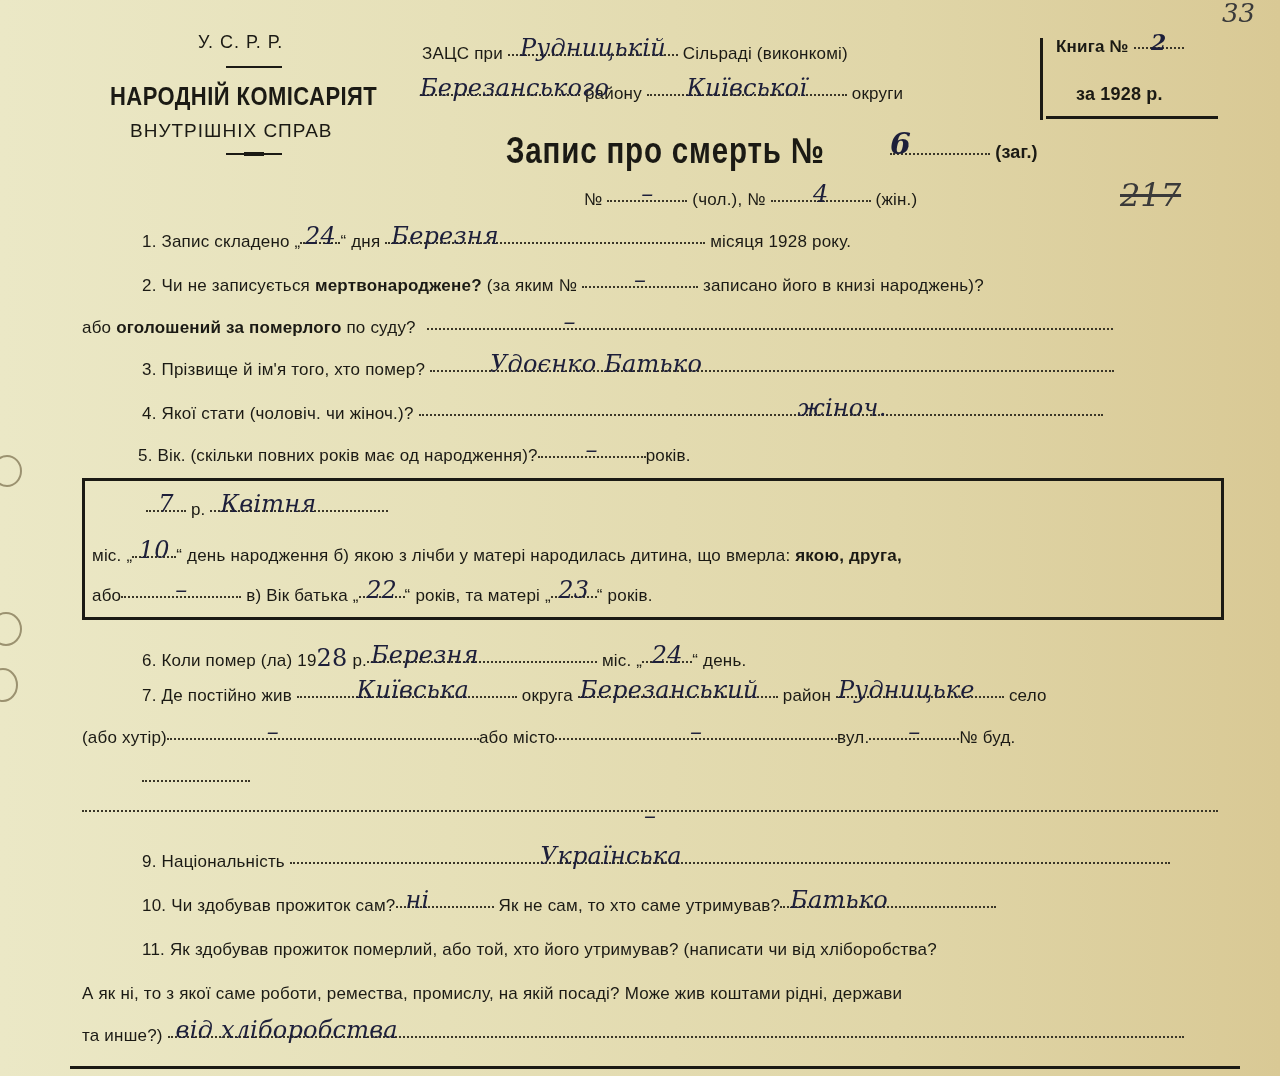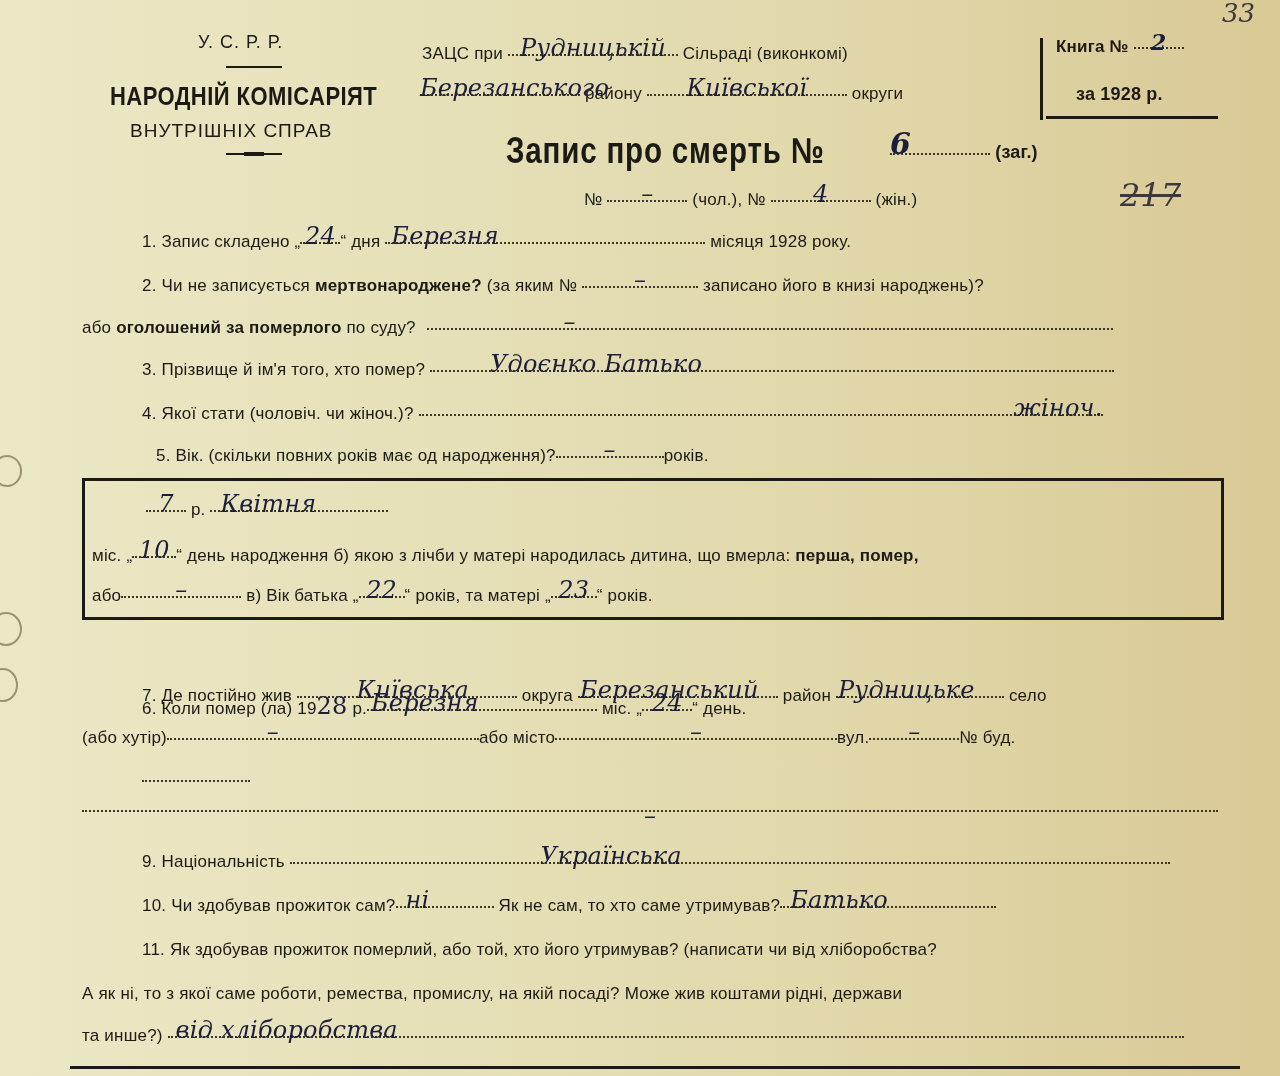--- a/index.html
+++ b/index.html
@@ -93,43 +93,43 @@
   <span class="field" style="width:686px;margin-left:6px;"><span class="dots" style="width:686px;"></span><span class="hand" style="right:400px;">–</span></span>
 </div>
 
 <div class="abs print" style="left:142px;top:360px;">
   <span>3. Прізвище й ім'я  того, хто помер?</span>
   <span class="field" style="width:684px;"><span class="dots" style="width:684px;"></span><span class="hand" style="text-align:left;left:60px;">Удоєнко Батько</span></span>
 </div>
 
 <div class="abs print" style="left:142px;top:404px;">
   <span>4. Якої стати (чоловіч. чи жіноч.)?</span>
-  <span class="field" style="width:684px;"><span class="dots" style="width:684px;"></span><span class="hand" style="text-align:right;left:140px;margin-left:23px;">жіноч.</span></span>
+  <span class="field" style="width:684px;"><span class="dots" style="width:684px;"></span><span class="hand" style="text-align:center;left:140px;margin-left:23px;">жіноч.</span></span>
 </div>
 
-<div class="abs print" style="left:156px;top:446px;">
+<div class="abs print" style="left:138px;top:446px;">
   <span>5. Вік. (скільки повних років має од народження)?</span><span class="field" style="width:108px;"><span class="dots" style="width:108px;"></span><span class="hand">–</span></span><span>років.</span>
 </div>
 
 <div class="box5a"></div>
 <div class="abs print" style="left:146px;top:500px;">
   <span class="field" style="width:40px;"><span class="dots" style="width:40px;"></span><span class="hand">7</span></span>
   <span>р.</span>
   <span class="field" style="width:178px;"><span class="dots" style="width:178px;"></span><span class="hand" style="text-align:left;left:10px;">Квітня</span></span>
 </div>
 <div class="abs print" style="left:92px;top:546px;">
   <span>міс. „</span><span class="field" style="width:44px;"><span class="dots" style="width:44px;"></span><span class="hand">10</span></span><span>“ день народження б) якою з лічби у матері народилась дитина, що вмерла:</span>
-  <span class="bold">перша, помер,</span>
+  <span class="bold">якою, друга,</span>
 </div>
 <div class="abs print" style="left:92px;top:586px;">
   <span>або</span><span class="field" style="width:120px;"><span class="dots" style="width:120px;"></span><span class="hand">–</span></span>
   <span>в) Вік батька „</span><span class="field" style="width:46px;"><span class="dots" style="width:46px;"></span><span class="hand">22</span></span><span>“ років, та матері „</span><span class="field" style="width:46px;"><span class="dots" style="width:46px;"></span><span class="hand">23</span></span><span>“ років.</span>
 </div>
 
-<div class="abs print" style="left:142px;top:644px;margin-top:48px;">
+<div class="abs print" style="left:142px;top:644px;">
   <span>6. Коли помер (ла) 19</span><span class="hand" style="font-style:normal;">28</span>
   <span>р.</span><span class="field" style="width:230px;"><span class="dots" style="width:230px;"></span><span class="hand" style="text-align:left;left:4px;">Березня</span></span>
   <span>міс. „</span><span class="field" style="width:50px;"><span class="dots" style="width:50px;"></span><span class="hand">24</span></span><span>“ день.</span>
 </div>
 
 <div class="abs print" style="left:142px;top:686px;">
   <span>7. Де постійно жив</span>
   <span class="field" style="width:220px;"><span class="dots" style="width:220px;"></span><span class="hand" style="text-align:center;left:12px;">Київська</span></span>
   <span>округа</span>
   <span class="field" style="width:200px;"><span class="dots" style="width:200px;"></span><span class="hand" style="text-align:left;left:2px;">Березанський</span></span>

